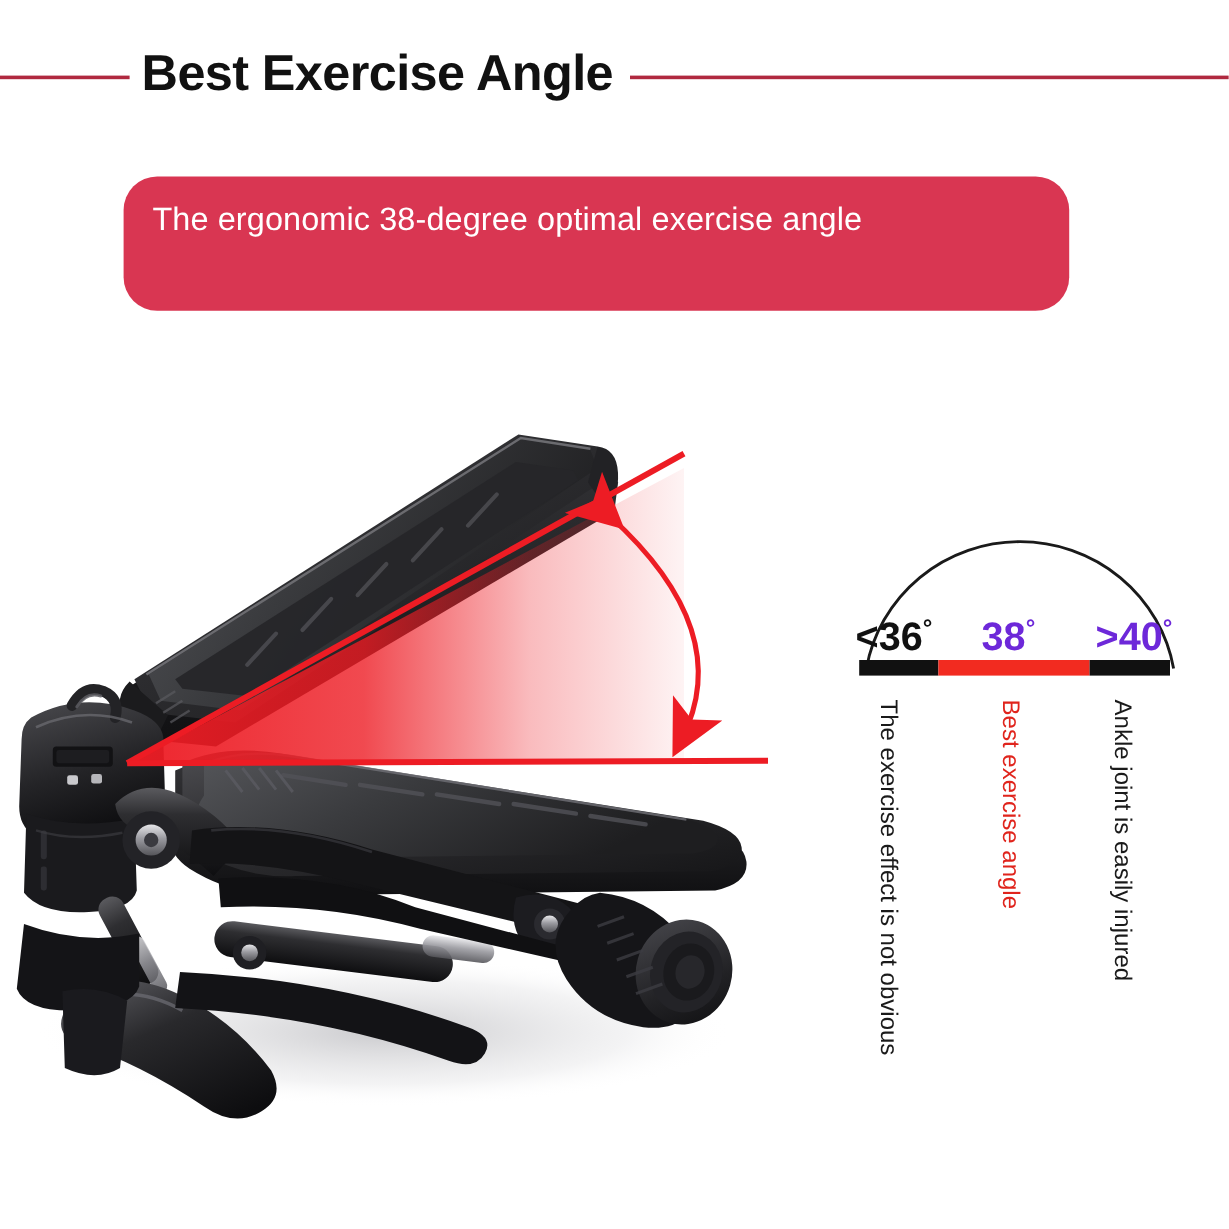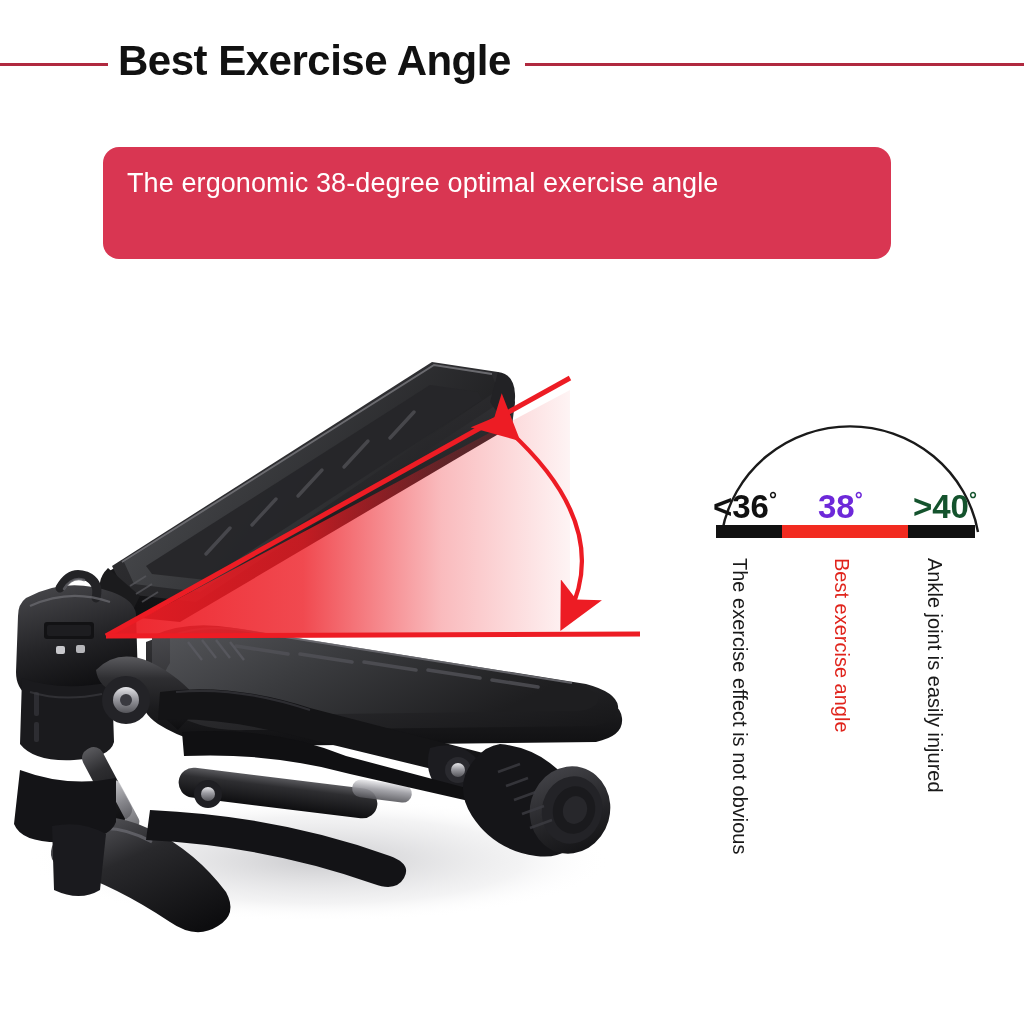--- a/index.html
+++ b/index.html
@@ -48,21 +48,21 @@
   }
 
   
   #banner {
     position: absolute;
     left: 103px;
     top: 147px;
     width: 788px;
     height: 112px;
     background: #d93652;
-    border-radius: 16px;
+    border-radius: 28px;
     box-sizing: border-box;
     padding: 16px 28px 0 24px;
   }
   #banner-line-1,
   #banner-line-2 {
     display: block;
     color: #ffffff;
     font-size: 27px;
     font-weight: 400;
     line-height: 41px;
@@ -105,38 +105,38 @@
   #angle-value .deg-sym {
     font-size: 21px;
     vertical-align: 14px;
     margin-left: 1px;
   }
 
   
   #scale-diagram {
     position: absolute;
     left: 700px;
-    top: 336px;
+    top: 361px;
     width: 300px;
     height: 620px;
   }
   .scale-label {
     position: absolute;
     font-size: 33px;
     font-weight: 700;
     line-height: 1;
     white-space: nowrap;
   }
   .scale-label .deg-sym {
     font-size: 20px;
     vertical-align: 12px;
   }
   #label-low  { left: 13px;  top: 153px; color: #111111; }
   #label-best { left: 118px; top: 153px; color: #6d28d9; }
-  #label-high { left: 213px; top: 153px; color: #14532d; }
+  #label-high { left: 213px; top: 153px; color: #6d28d9; }
 
   #scale-bar {
     position: absolute;
     left: 16px;
     top: 189px;
     width: 259px;
     height: 13px;
   }
   #scale-bar .seg { position: absolute; top: 0; height: 13px; }
   #seg-low  { left: 0;     width: 66px;  background: #111111; }

